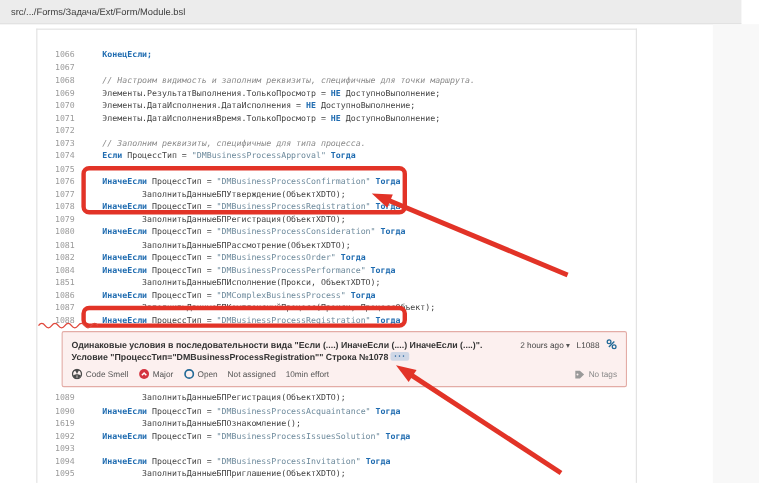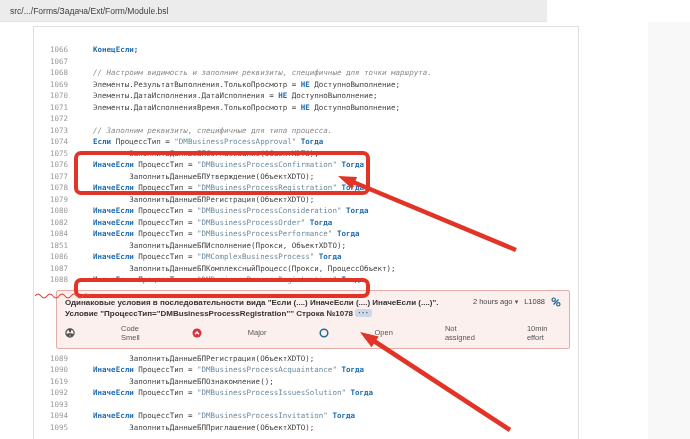--- a/index.html
+++ b/index.html
@@ -2,21 +2,21 @@
 <html><head>
 <meta charset="utf-8">
 <style>
   html,body{margin:0;padding:0;}
   body{
     width:690px;height:439px;position:relative;overflow:hidden;
     background:#ffffff;font-family:"Liberation Sans",sans-serif;
   }
   
   .topbar{
-    position:absolute;left:0;top:0;width:547px;height:22px;
+    position:absolute;left:0;top:0;width:674px;height:22px;
     background:#ececec;border-bottom:1px solid #e2e2e2;
     display:flex;align-items:center;box-sizing:border-box;padding-left:10px;
   }
   .topbar .path{font-size:8.5px;color:#3d3d3d;}
   .right-strip{position:absolute;left:648px;top:22px;width:42px;height:417px;background:#f8f8f8;}
   
   .panel{
     position:absolute;left:33px;top:26px;width:546px;height:413px;
     background:#fff;border:1px solid #e0e0e0;border-bottom:none;
     box-sizing:border-box;padding-top:17px;overflow:hidden;
@@ -45,21 +45,21 @@
   .more{
     display:inline-block;background:#cfd7e6;color:#25629c;border-radius:2px;
     padding:0 3px;font-size:8px;line-height:8px;letter-spacing:1px;vertical-align:1px;
     cursor:pointer;
   }
   .issue-right{
     white-space:nowrap;display:flex;align-items:center;gap:6px;
     font-size:7.5px;color:#454545;font-weight:normal;
   }
   .caret{font-size:7px;color:#555;}
-  .issue-meta{display:flex;align-items:center;margin-top:5px;font-size:7.5px;color:#555;gap:43px;}
+  .issue-meta{display:flex;align-items:center;margin-top:5px;font-size:7.5px;color:#555;}
   .issue-meta .lbl{margin:0 9px 0 3px;}
   .issue-meta .plain{margin-right:9px;}
   .issue-meta .spacer{flex:1;}
   .notags{color:#8a8a8a;margin-left:3px;text-align:center;}
   .micon{flex:none;display:block;}
   
   .abox{
     position:absolute;border:4px solid #e23327;border-radius:7px;
     box-sizing:border-box;pointer-events:none;z-index:50;
   }
@@ -109,41 +109,44 @@
       <div class="row">
         <span class="ln">1073</span>
         <pre class="cd">    <span class="com">// Заполним реквизиты, специфичные для типа процесса.</span></pre>
       </div>
       <div class="row">
         <span class="ln">1074</span>
         <pre class="cd">    <span class="kw">Если</span><span class="txt"> ПроцессТип = </span><span class="str">"DMBusinessProcessApproval"</span><span class="txt"> </span><span class="kw">Тогда</span></pre>
       </div>
       <div class="row">
         <span class="ln">1075</span>
-        <pre class="cd">            <span class="txt">ЗаполнитьДанныеБПСогласование(ОбъектXDTO);</span></pre>
       </div>
       <div class="row">
         <span class="ln">1076</span>
         <pre class="cd">    <span class="kw">ИначеЕсли</span><span class="txt"> ПроцессТип = </span><span class="str">"DMBusinessProcessConfirmation"</span><span class="txt"> </span><span class="kw">Тогда</span></pre>
       </div>
       <div class="row">
         <span class="ln">1077</span>
         <pre class="cd">            <span class="txt">ЗаполнитьДанныеБПУтверждение(ОбъектXDTO);</span></pre>
       </div>
       <div class="row">
         <span class="ln">1078</span>
         <pre class="cd">    <span class="kw">ИначеЕсли</span><span class="txt"> ПроцессТип = </span><span class="str">"DMBusinessProcessRegistration"</span><span class="txt"> </span><span class="kw">Тогда</span></pre>
       </div>
       <div class="row">
         <span class="ln">1079</span>
         <pre class="cd">            <span class="txt">ЗаполнитьДанныеБПРегистрация(ОбъектXDTO);</span></pre>
       </div>
       <div class="row">
         <span class="ln">1080</span>
         <pre class="cd">    <span class="kw">ИначеЕсли</span><span class="txt"> ПроцессТип = </span><span class="str">"DMBusinessProcessConsideration"</span><span class="txt"> </span><span class="kw">Тогда</span></pre>
+      </div>
+      <div class="row">
+        <span class="ln">1081</span>
+        <pre class="cd">            <span class="txt">ЗаполнитьДанныеБПРассмотрение(ОбъектXDTO);</span></pre>
       </div>
       <div class="row">
         <span class="ln">1082</span>
         <pre class="cd">    <span class="kw">ИначеЕсли</span><span class="txt"> ПроцессТип = </span><span class="str">"DMBusinessProcessOrder"</span><span class="txt"> </span><span class="kw">Тогда</span></pre>
       </div>
       <div class="row">
         <span class="ln">1084</span>
         <pre class="cd">    <span class="kw">ИначеЕсли</span><span class="txt"> ПроцессТип = </span><span class="str">"DMBusinessProcessPerformance"</span><span class="txt"> </span><span class="kw">Тогда</span></pre>
       </div>
       <div class="row">

